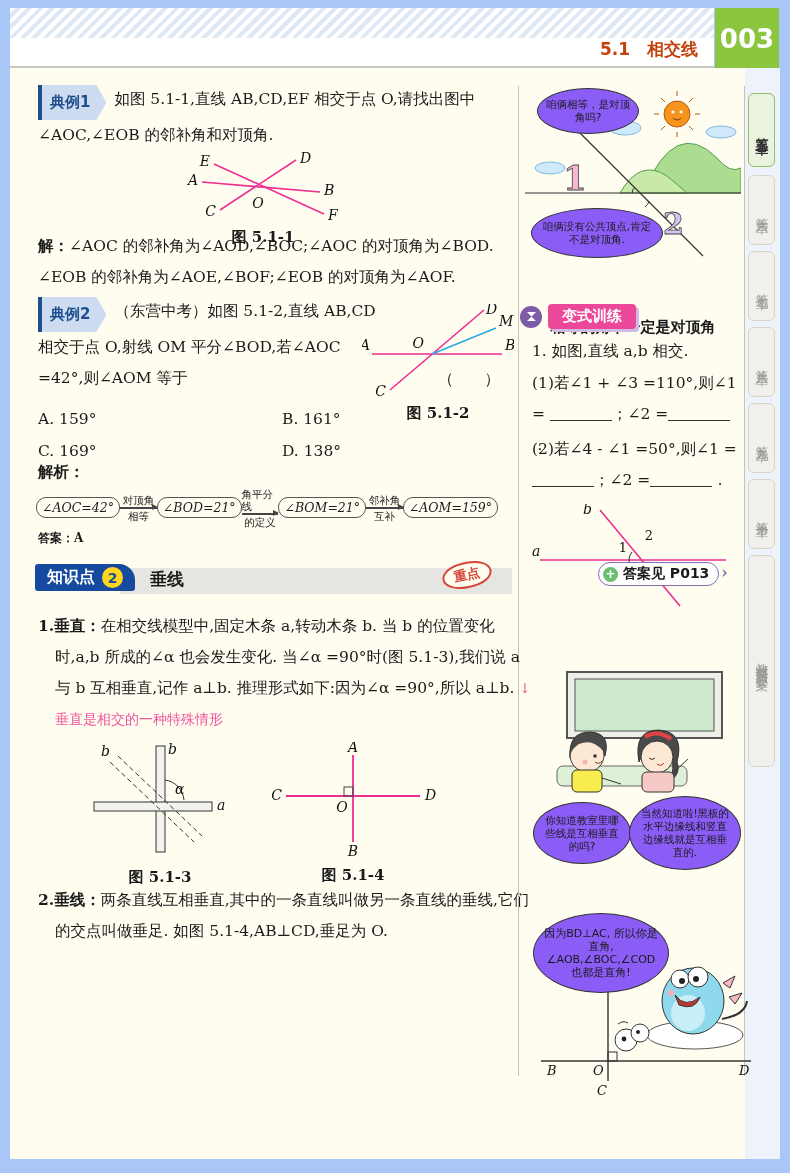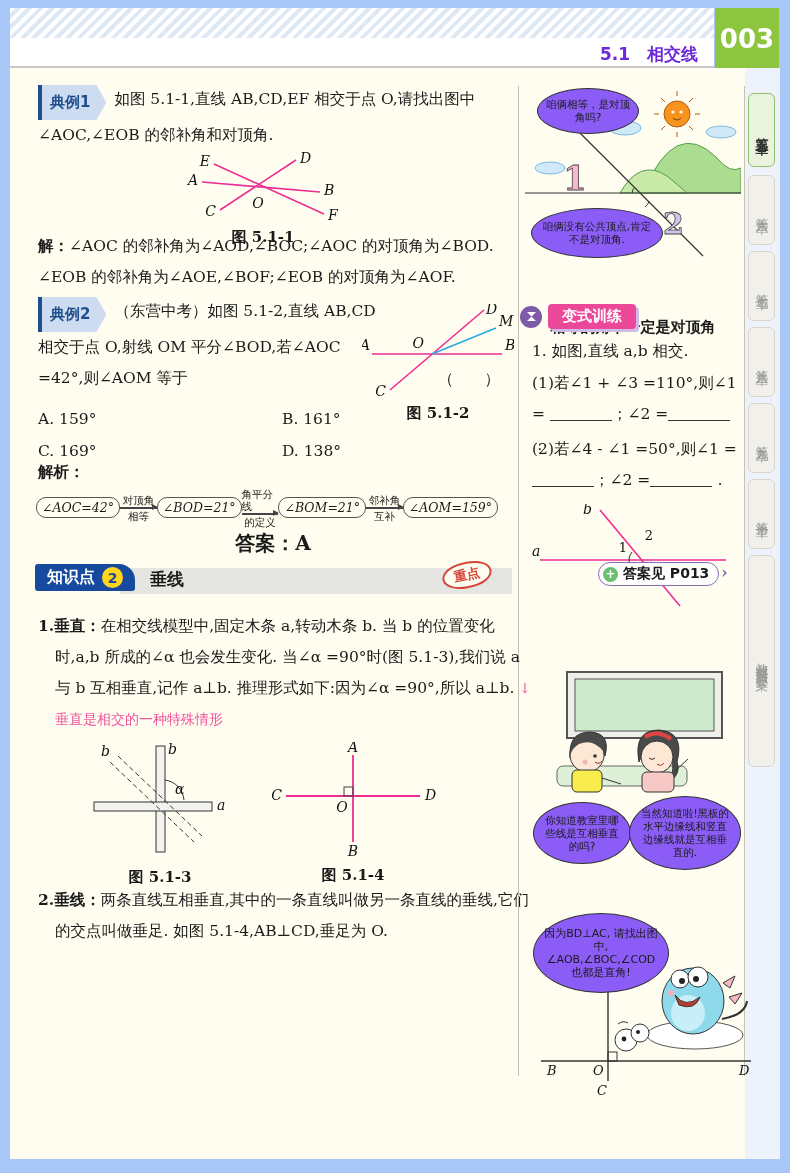--- a/index.html
+++ b/index.html
@@ -1,21 +1,21 @@
 <!DOCTYPE html>
 <html><head>
 <meta charset="utf-8">
 <style>
   html,body{margin:0;padding:0;}
   .page{position:relative;width:790px;height:1173px;background:#a9c7f6;font-family:"DejaVu Sans",sans-serif;overflow:hidden;}
   .abs{position:absolute;}
 
   
   .stripes{left:10px;top:8px;width:704px;height:30px;background:repeating-linear-gradient(135deg,#ffffff 0 4px,#dfe8f5 4px 8px);}
-  .header-row{left:10px;top:38px;width:704px;height:30px;background:#fff;border-bottom:2px solid #c9c9c9;display:flex;align-items:flex-end;justify-content:flex-end;padding-right:16px;box-sizing:border-box;font-weight:bold;font-size:17px;color:#6d28d9;}
+  .header-row{left:10px;top:38px;width:704px;height:30px;background:#fff;border-bottom:2px solid #c9c9c9;display:flex;align-items:flex-start;justify-content:flex-end;padding-right:16px;box-sizing:border-box;font-weight:bold;font-size:17px;color:#c2410c;}
   .pagenum{left:715px;top:8px;width:64px;height:61px;background:#8cc63e;color:#fff;font-size:26px;font-weight:bold;display:flex;align-items:center;justify-content:center;}
 
   .content{left:10px;top:68px;width:735px;height:1091px;background:#fffdf0;font-family:"DejaVu Serif",serif;color:#1a1a1a;}
   .divider{width:1px;background:#c6c2b8;}
 
   
   .tabstrip{left:745px;top:68px;width:35px;height:1091px;background:#eef2fa;}
   .tab{position:absolute;left:3px;width:27px;border-radius:6px;display:flex;align-items:center;justify-content:center;writing-mode:vertical-rl;text-orientation:upright;font-size:13px;letter-spacing:2px;background:#f2f0ea;border:1px solid #d8d5cd;color:#9a9a9a;box-sizing:border-box;font-family:"DejaVu Sans",sans-serif;}
   .tab.active{background:#e9f3dd;border-color:#8fbf6a;color:#333;font-weight:bold;}
 
@@ -30,21 +30,21 @@
   .fl{font-style:italic;font-family:"DejaVu Serif",serif;font-size:14px;fill:#111;}
   .fls{font-style:italic;font-family:"DejaVu Serif",serif;font-size:13px;fill:#111;}
   .fnum{font-family:"DejaVu Serif",serif;font-size:13px;fill:#111;}
 
   
   .flow{display:flex;align-items:center;width:462px;}
   .fbox{border:1.2px solid #555;border-radius:10px;padding:2px 5px;font-size:12.5px;font-style:italic;white-space:nowrap;background:#fffdf0;}
   .farr{display:flex;flex-direction:column;align-items:center;flex:1;font-size:10.5px;line-height:12px;font-family:"DejaVu Sans",sans-serif;color:#222;}
   .shaft{width:100%;height:1.5px;background:#444;position:relative;margin:1px 0;}
   .shaft:after{content:"";position:absolute;right:-1px;top:-3px;border-left:6px solid #444;border-top:3.5px solid transparent;border-bottom:3.5px solid transparent;}
-  .answer{font-weight:bold;font-size:20px;text-align:center;}
+  .answer{font-weight:bold;font-size:12px;text-align:left;}
 
   
   .kp-band{background:#e5e5e1;height:26px;}
   .kp-badge{background:#164a9e;color:#fff;border-radius:3px 16px 3px 3px;padding:3px 12px;font-weight:bold;font-size:16px;display:flex;gap:7px;align-items:center;font-family:"DejaVu Sans",sans-serif;}
   .kp-num{background:#ffd61c;color:#164a9e;width:21px;height:21px;border-radius:50%;display:flex;align-items:center;justify-content:center;font-size:14px;}
   .kp-title{font-weight:bold;font-size:17px;font-family:"DejaVu Sans",sans-serif;}
   .stamp{display:inline-block;border:2px solid #d6453a;color:#d6453a;border-radius:50% / 55%;padding:2px 10px;transform:rotate(-12deg);font-size:13px;font-weight:bold;font-family:"DejaVu Sans",sans-serif;background:#fffdf0;}
   .anno{color:#f0569c;font-size:14px;}
 
   
@@ -336,17 +336,17 @@
         <circle cx="117" cy="120" r="9" fill="#fff" stroke="#333"></circle>
         <circle cx="101" cy="126" r="2.4" fill="#222"></circle>
         <circle cx="115" cy="119" r="2" fill="#222"></circle>
         <path d="M95,111 Q100,107 105,110" stroke="#333" fill="none"></path>
         <text class="fls" x="79" y="48" text-anchor="middle">A</text>
         <text class="fls" x="24" y="162">B</text>
         <text class="fls" x="70" y="162">O</text>
         <text class="fls" x="79" y="182" text-anchor="middle">C</text>
         <text class="fls" x="216" y="162">D</text>
       </svg>
-      <div class="bubble" style="left:10px;top:0px;width:136px;height:80px;font-size:11px;">因为BD⊥AC, 请找出图中, ∠AOB,∠BOC,∠COD 也都是直角!</div>
+      <div class="bubble" style="left:10px;top:0px;width:136px;height:80px;font-size:11px;">因为BD⊥AC, 所以你是直角, ∠AOB,∠BOC,∠COD 也都是直角!</div>
     </div>
 
   </div>
 </div>
 
 </body></html>

